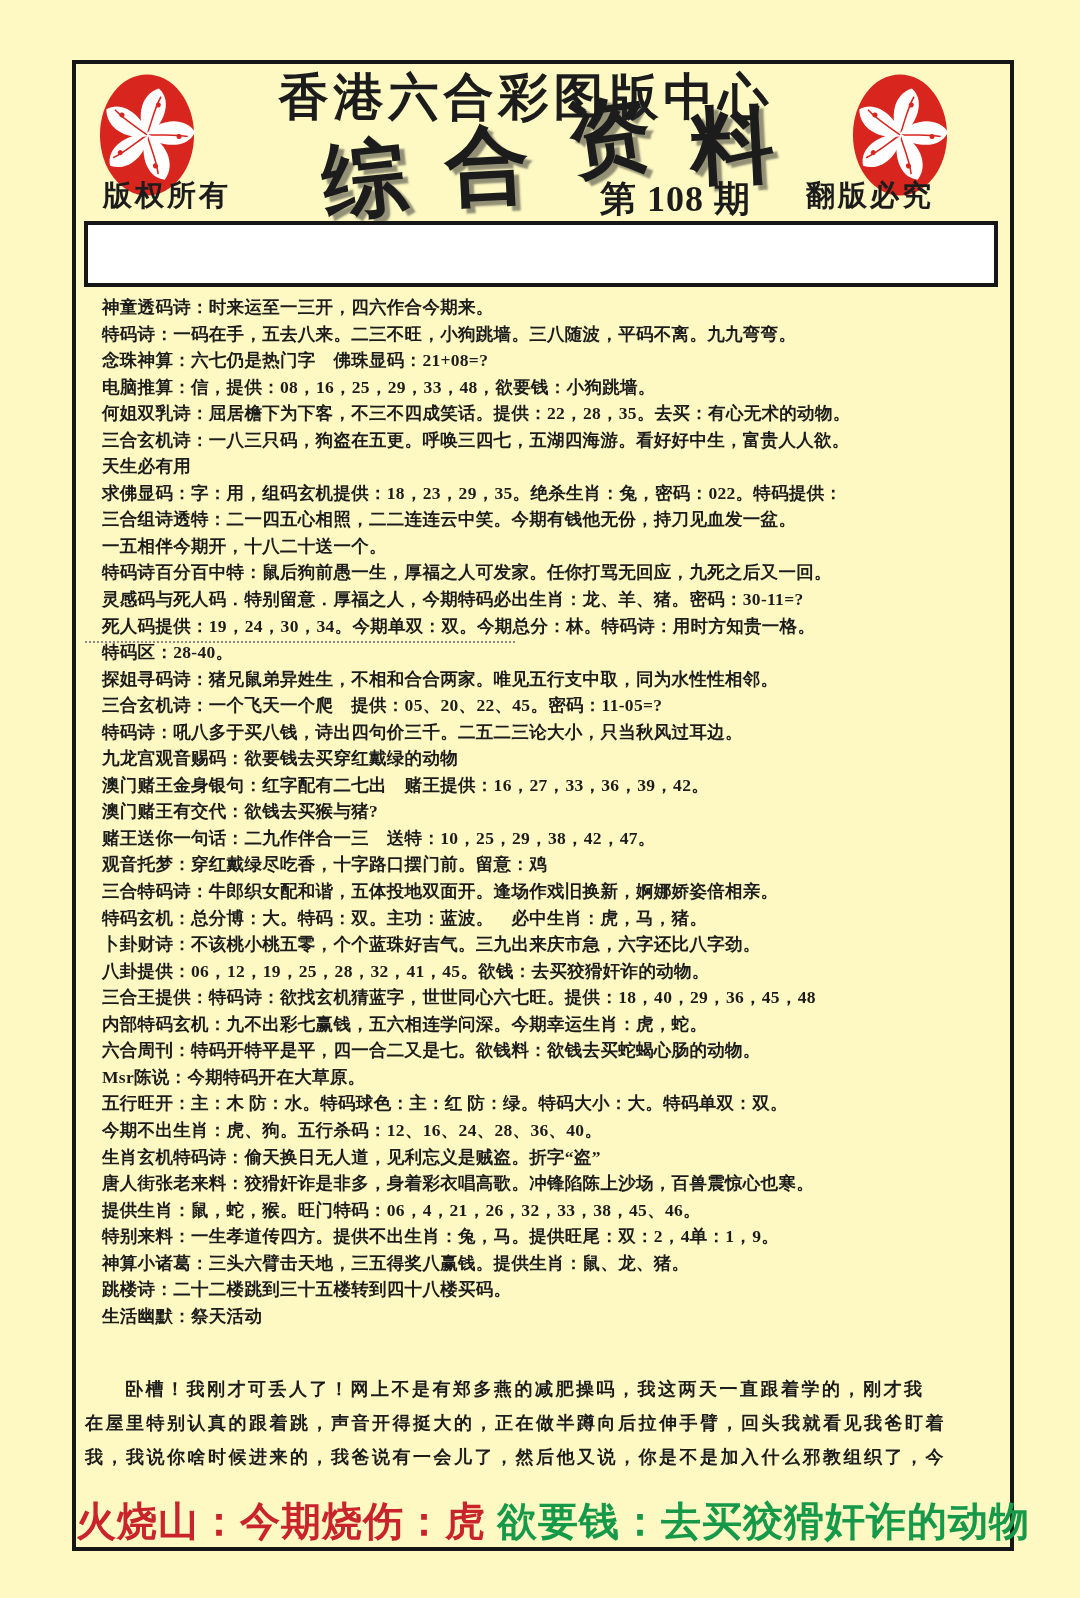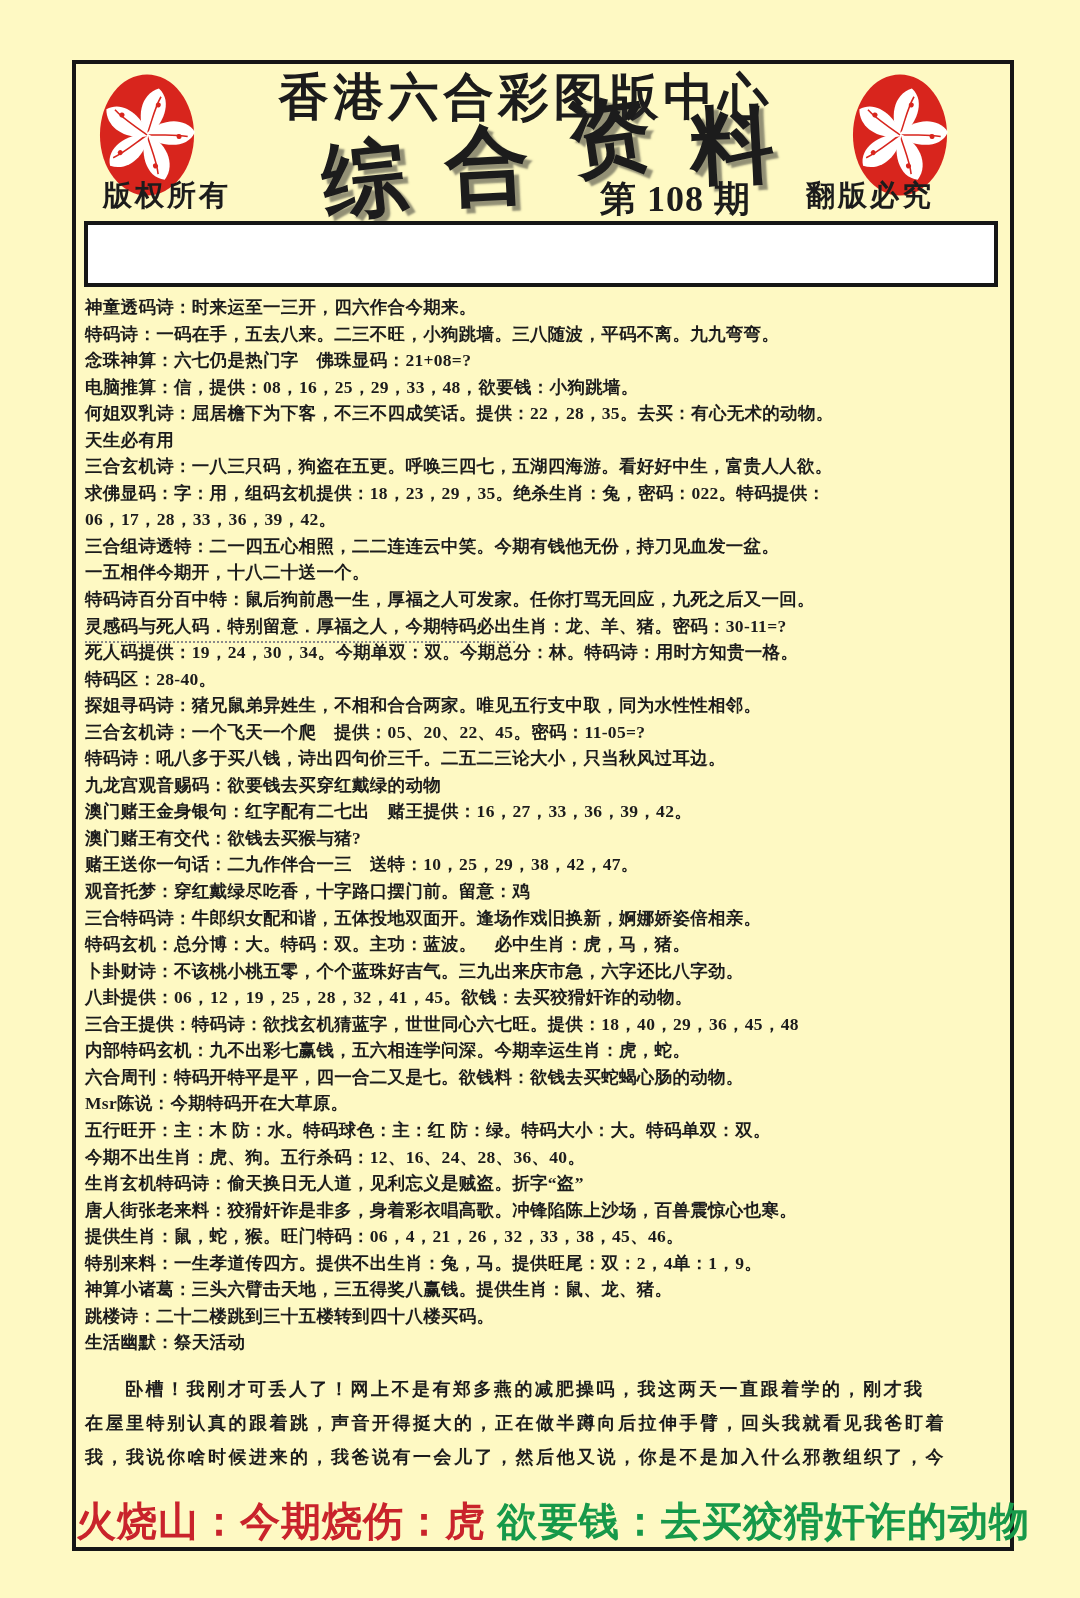--- a/index.html
+++ b/index.html
@@ -18,21 +18,21 @@
   .calli .c1{transform:translateY(20px) rotate(-3deg);}
   .calli .c2{transform:translateY(-8px) rotate(-8deg);}
   .calli .c3{transform:translateY(0px) rotate(-3deg);}
   .issue{position:absolute;left:600px;top:175px;font-size:36px;font-weight:bold;letter-spacing:1px;white-space:nowrap;}
   .copyright{position:absolute;top:176px;font-size:29px;font-weight:bold;letter-spacing:3px;white-space:nowrap;}
   .copyright.left{left:103px;}
   .copyright.right{left:806px;}
   .blank-box{position:absolute;left:84px;top:221px;width:906px;height:58px;border:4px solid #161616;background:#fff;}
   .tips{position:absolute;left:85px;top:294px;width:918px;font-size:17.5px;font-weight:bold;
         line-height:26.55px;letter-spacing:.3px;}
-  .tip{white-space:nowrap;}
+  .tip{white-space:nowrap;margin-left:17px;}
   .artifact-dotted{position:absolute;left:85px;top:641px;width:430px;border-top:2px dotted #8a8a8a;}
   .humor{position:absolute;left:85px;top:1372px;width:918px;font-size:18px;font-weight:bold;
          line-height:34px;letter-spacing:2.5px;}
   .humor .indent{text-indent:40px;}
   .footer{position:absolute;left:76px;top:1494px;width:928px;text-align:right;font-size:40px;
           font-weight:bold;white-space:nowrap;letter-spacing:1px;}
   .footer .fire{color:var(--footer-red,#c9232b);}
   .footer .money{color:var(--footer-green,#17994a);}
 </style>
 </head>
@@ -121,24 +121,23 @@
   <div class="copyright right">翻版必究</div>
 
   <div class="blank-box"></div>
 
   <div class="tips">
     <div class="tip">神童透码诗：时来运至一三开，四六作合今期来。</div>
     <div class="tip">特码诗：一码在手，五去八来。二三不旺，小狗跳墙。三八随波，平码不离。九九弯弯。</div>
     <div class="tip">念珠神算：六七仍是热门字　佛珠显码：21+08=?</div>
     <div class="tip">电脑推算：信，提供：08，16，25，29，33，48，欲要钱：小狗跳墙。</div>
     <div class="tip">何姐双乳诗：屈居檐下为下客，不三不四成笑话。提供：22，28，35。去买：有心无术的动物。</div>
+    <div class="tip">三合玄机诗：一八三只码，狗盗在五更。呼唤三四七，五湖四海游。看好好中生，富贵人人欲。</div>
     <div class="tip">天生必有用</div>
-    <div class="tip">三合玄机诗：一八三只码，狗盗在五更。呼唤三四七，五湖四海游。看好好中生，富贵人人欲。</div>
     <div class="tip">求佛显码：字：用，组码玄机提供：18，23，29，35。绝杀生肖：兔，密码：022。特码提供：</div>
-    <div class="tip">06，17，28，33，36，39，42。</div>
     <div class="tip">三合组诗透特：二一四五心相照，二二连连云中笑。今期有钱他无份，持刀见血发一盆。</div>
     <div class="tip">一五相伴今期开，十八二十送一个。</div>
     <div class="tip">特码诗百分百中特：鼠后狗前愚一生，厚福之人可发家。任你打骂无回应，九死之后又一回。</div>
     <div class="tip">灵感码与死人码．特别留意．厚福之人，今期特码必出生肖：龙、羊、猪。密码：30-11=?</div>
     <div class="tip">死人码提供：19，24，30，34。今期单双：双。今期总分：林。特码诗：用时方知贵一格。</div>
     <div class="tip">特码区：28-40。</div>
     <div class="tip">探姐寻码诗：猪兄鼠弟异姓生，不相和合合两家。唯见五行支中取，同为水性性相邻。</div>
     <div class="tip">三合玄机诗：一个飞天一个爬　提供：05、20、22、45。密码：11-05=?</div>
     <div class="tip">特码诗：吼八多于买八钱，诗出四句价三千。二五二三论大小，只当秋风过耳边。</div>
     <div class="tip">九龙宫观音赐码：欲要钱去买穿红戴绿的动物</div>

